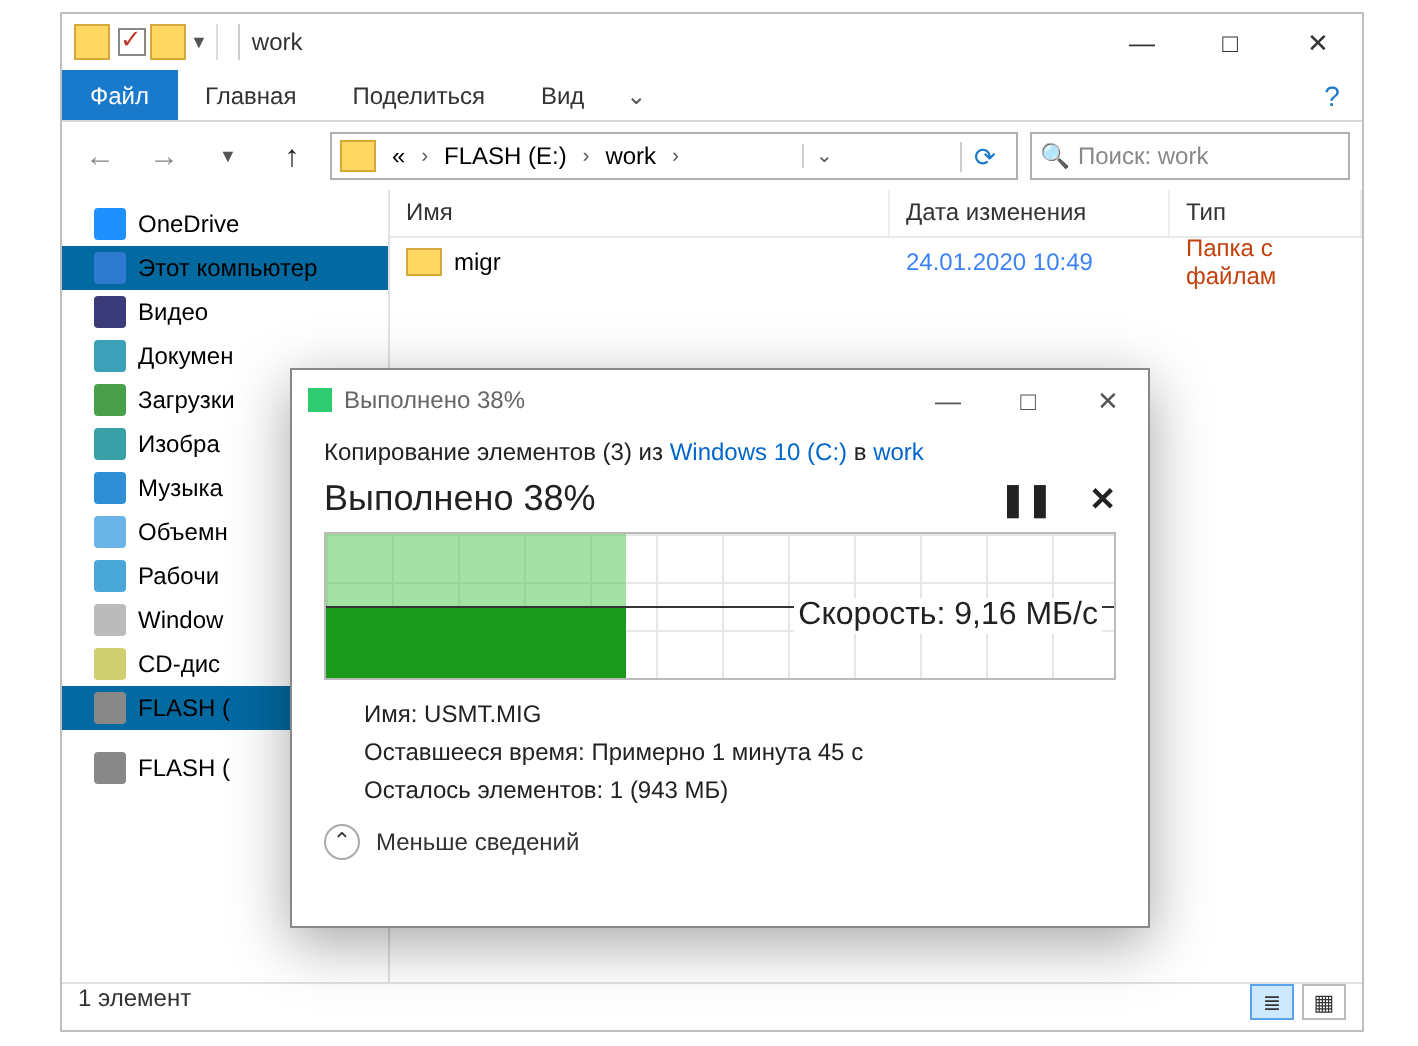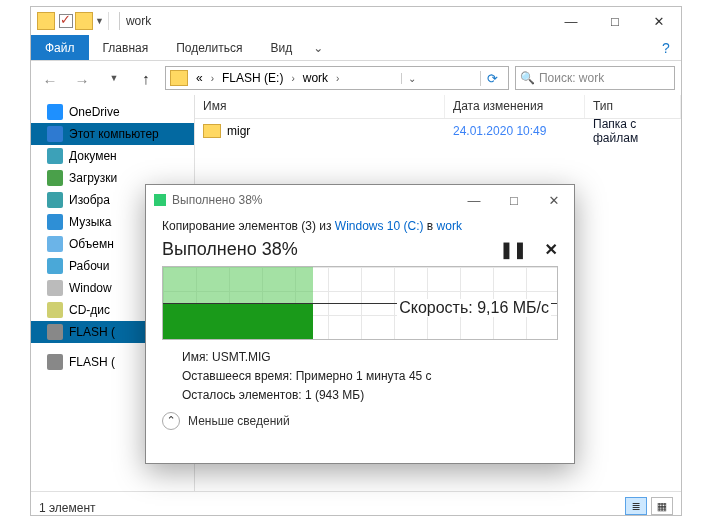--- a/index.html
+++ b/index.html
@@ -64,25 +64,25 @@
   .cols { display:flex; height:24px; border-bottom:1px solid #e8e8e8; font-size:12px; color:#333;}
   .cols .col { padding:4px 8px; border-right:1px solid #eee;}
   .cols .col.name { width:250px;}
   .cols .col.date { width:140px;}
   .cols .col.type { flex:1;}
   .rows { flex:1; }
   .row { display:flex; align-items:center; height:24px; font-size:12px; }
   .row .c { padding:0 8px;}
   .row .c.name { width:250px; display:flex; align-items:center; gap:6px;}
   .row .c.date { width:140px; color:#3b82f6;}
-  .row .c.type { flex:1; color:#0f172a;}
+  .row .c.type { flex:1; color:#c2410c;}
   .fldicon { width:18px; height:14px; background:#ffd862; border:1px solid #d4a83c;}
 
   
-  .status { height:24px; border-top:1px solid #e0e0e0; display:flex; align-items:flex-end; font-size:12px; padding:0 8px; color:#333;}
+  .status { height:24px; border-top:1px solid #e0e0e0; display:flex; align-items:flex-start; font-size:12px; padding:0 8px; color:#333;}
   .status .views { margin-left:auto; display:flex; gap:4px;}
   .status .vbtn { width:22px; height:18px; border:1px solid #bbb; display:flex; align-items:center; justify-content:center; font-size:11px;}
   .status .vbtn.active { background:#cde8ff; border-color:#5aa3e8;}
 
   
   .dialog { position:absolute; left:145px; top:184px; width:430px; height:280px; background:#fff; border:1px solid #888; box-shadow:0 8px 28px rgba(0,0,0,0.35); }
   .dlg-title { height:30px; display:flex; align-items:center; font-size:12px; color:#666; padding-left:8px;}
   .dlg-title .sq { width:12px; height:12px; background:#2ecc71; margin-right:6px;}
   .dlg-ctrls { margin-left:auto; display:flex;}
   .dlg-btn { width:40px; height:30px; display:flex; align-items:center; justify-content:center; color:#555; font-size:13px;}
@@ -162,20 +162,24 @@
     <div class="nav" id="navpane">
         <div class="item">
           <span class="ico ic-cloud"></span>
           <span>OneDrive</span>
         </div>
         <div class="item sel">
           <span class="ico ic-pc"></span>
           <span>Этот компьютер</span>
         </div>
         <div class="item">
+          <span class="ico ic-vid"></span>
+          <span>Видео</span>
+        </div>
+        <div class="item">
           <span class="ico ic-doc"></span>
           <span>Докумен</span>
         </div>
         <div class="item">
           <span class="ico ic-dl"></span>
           <span>Загрузки</span>
         </div>
         <div class="item">
           <span class="ico ic-img"></span>
           <span>Изобра</span>

